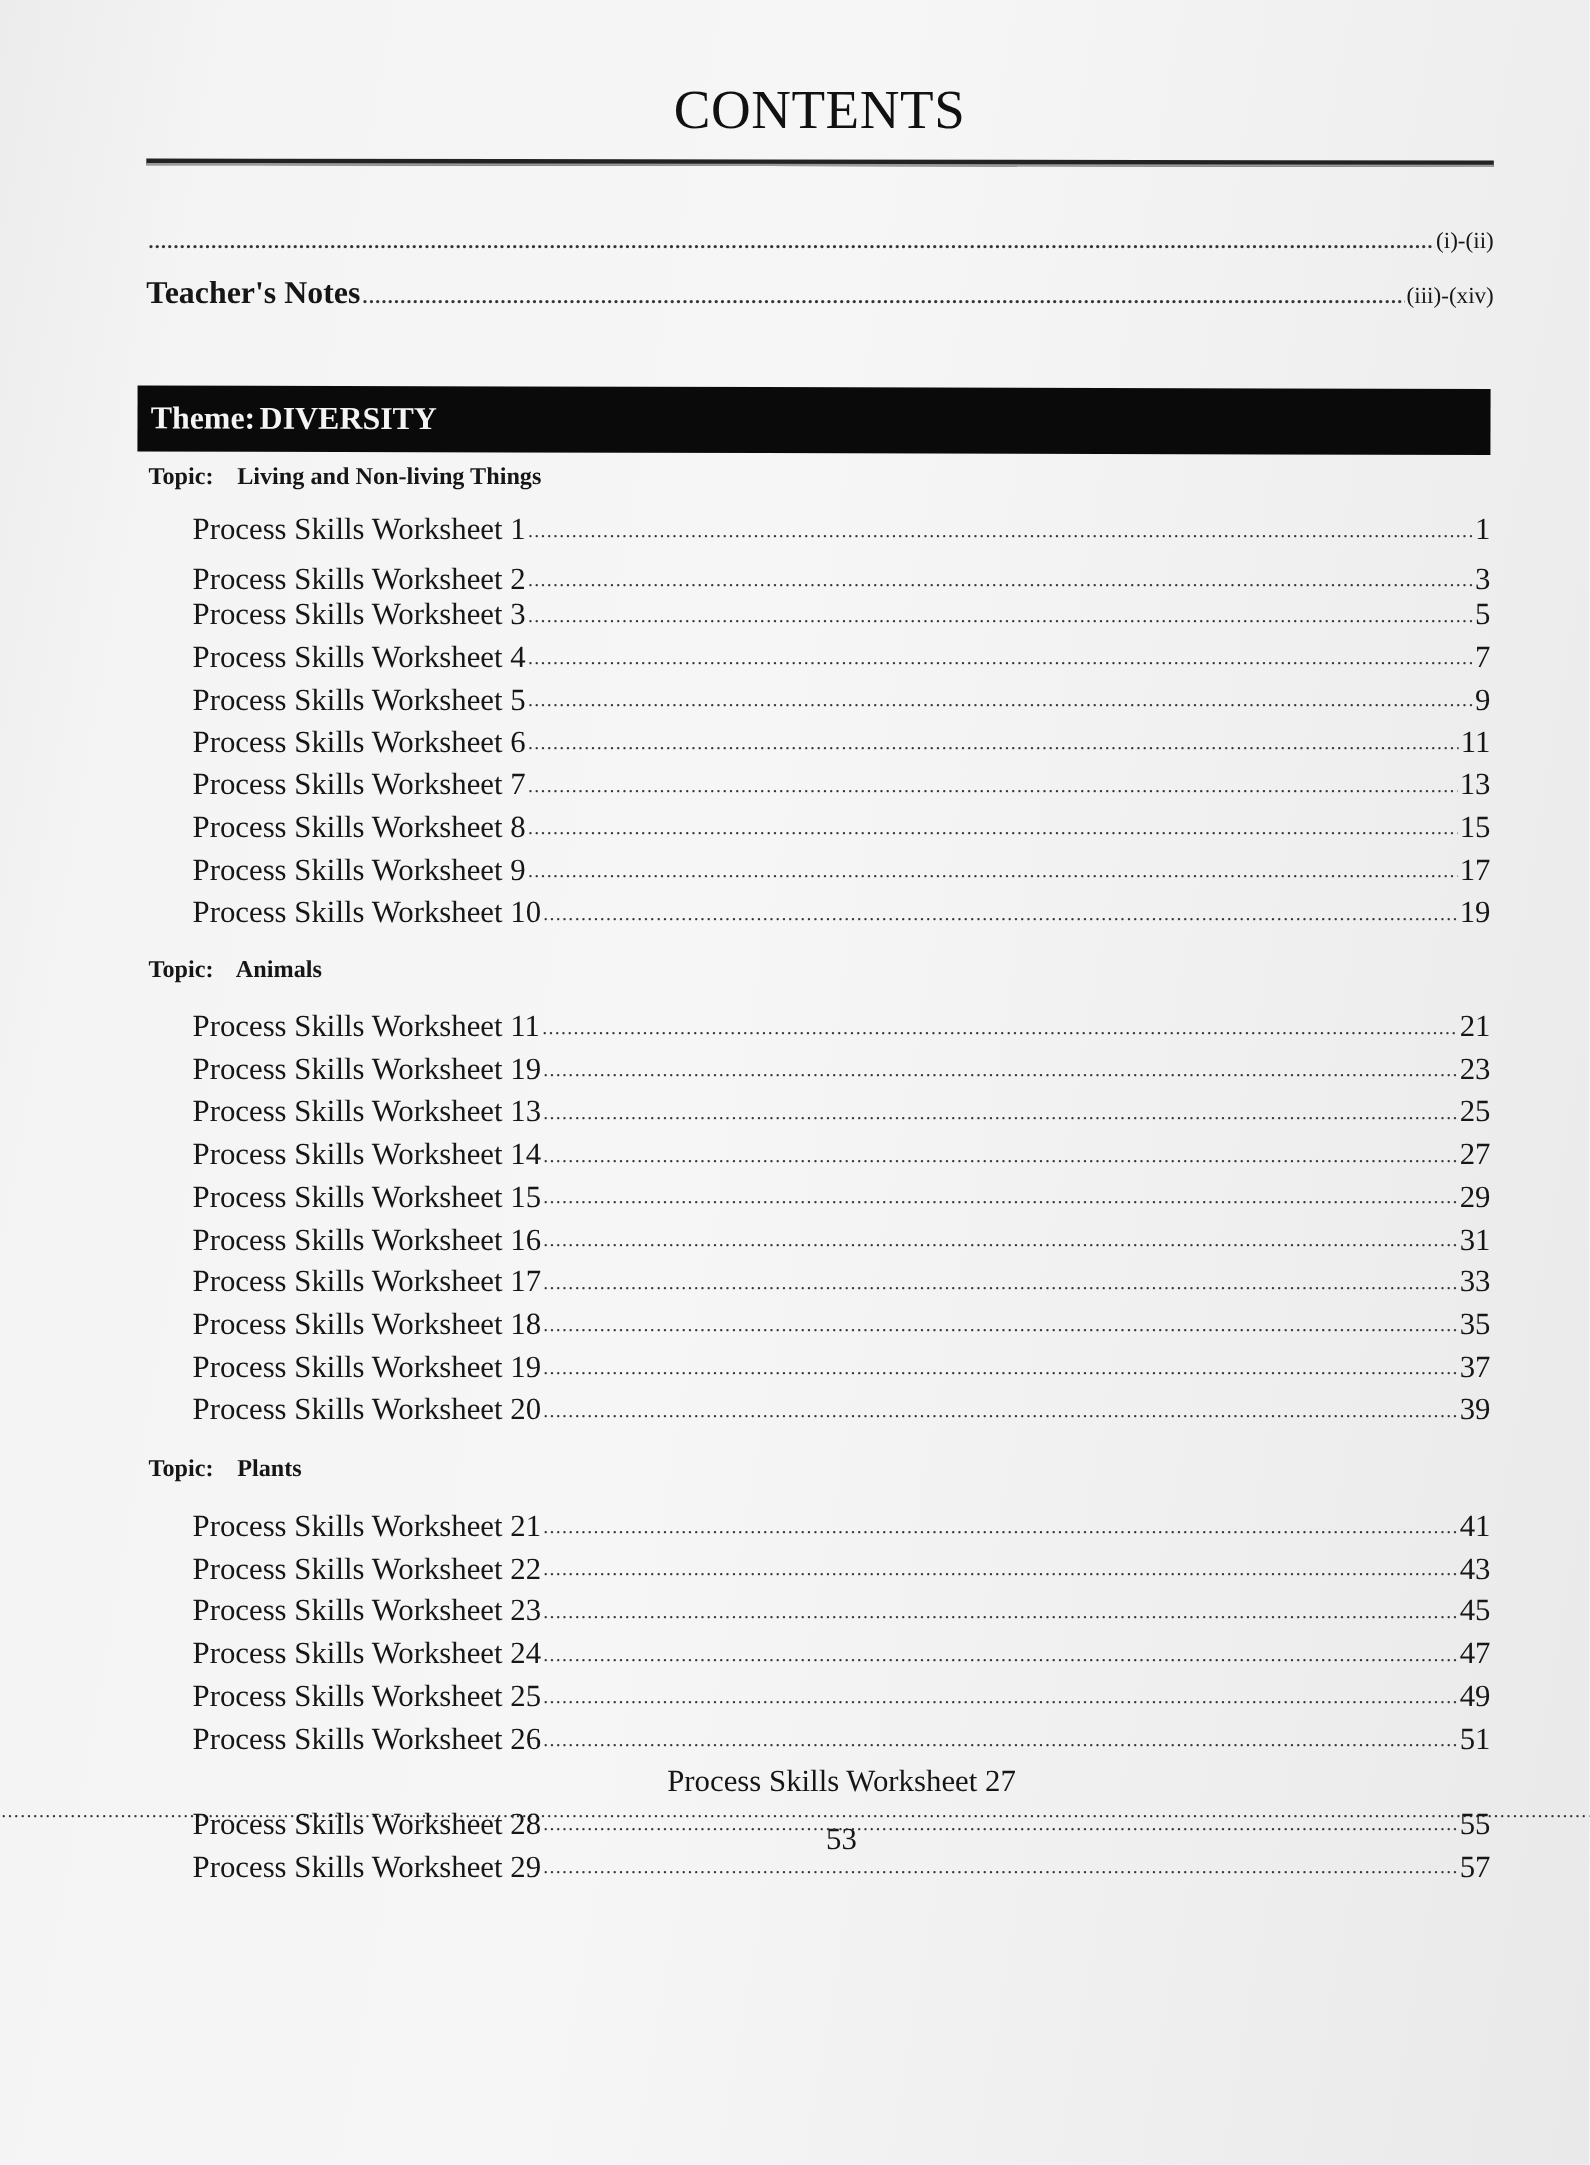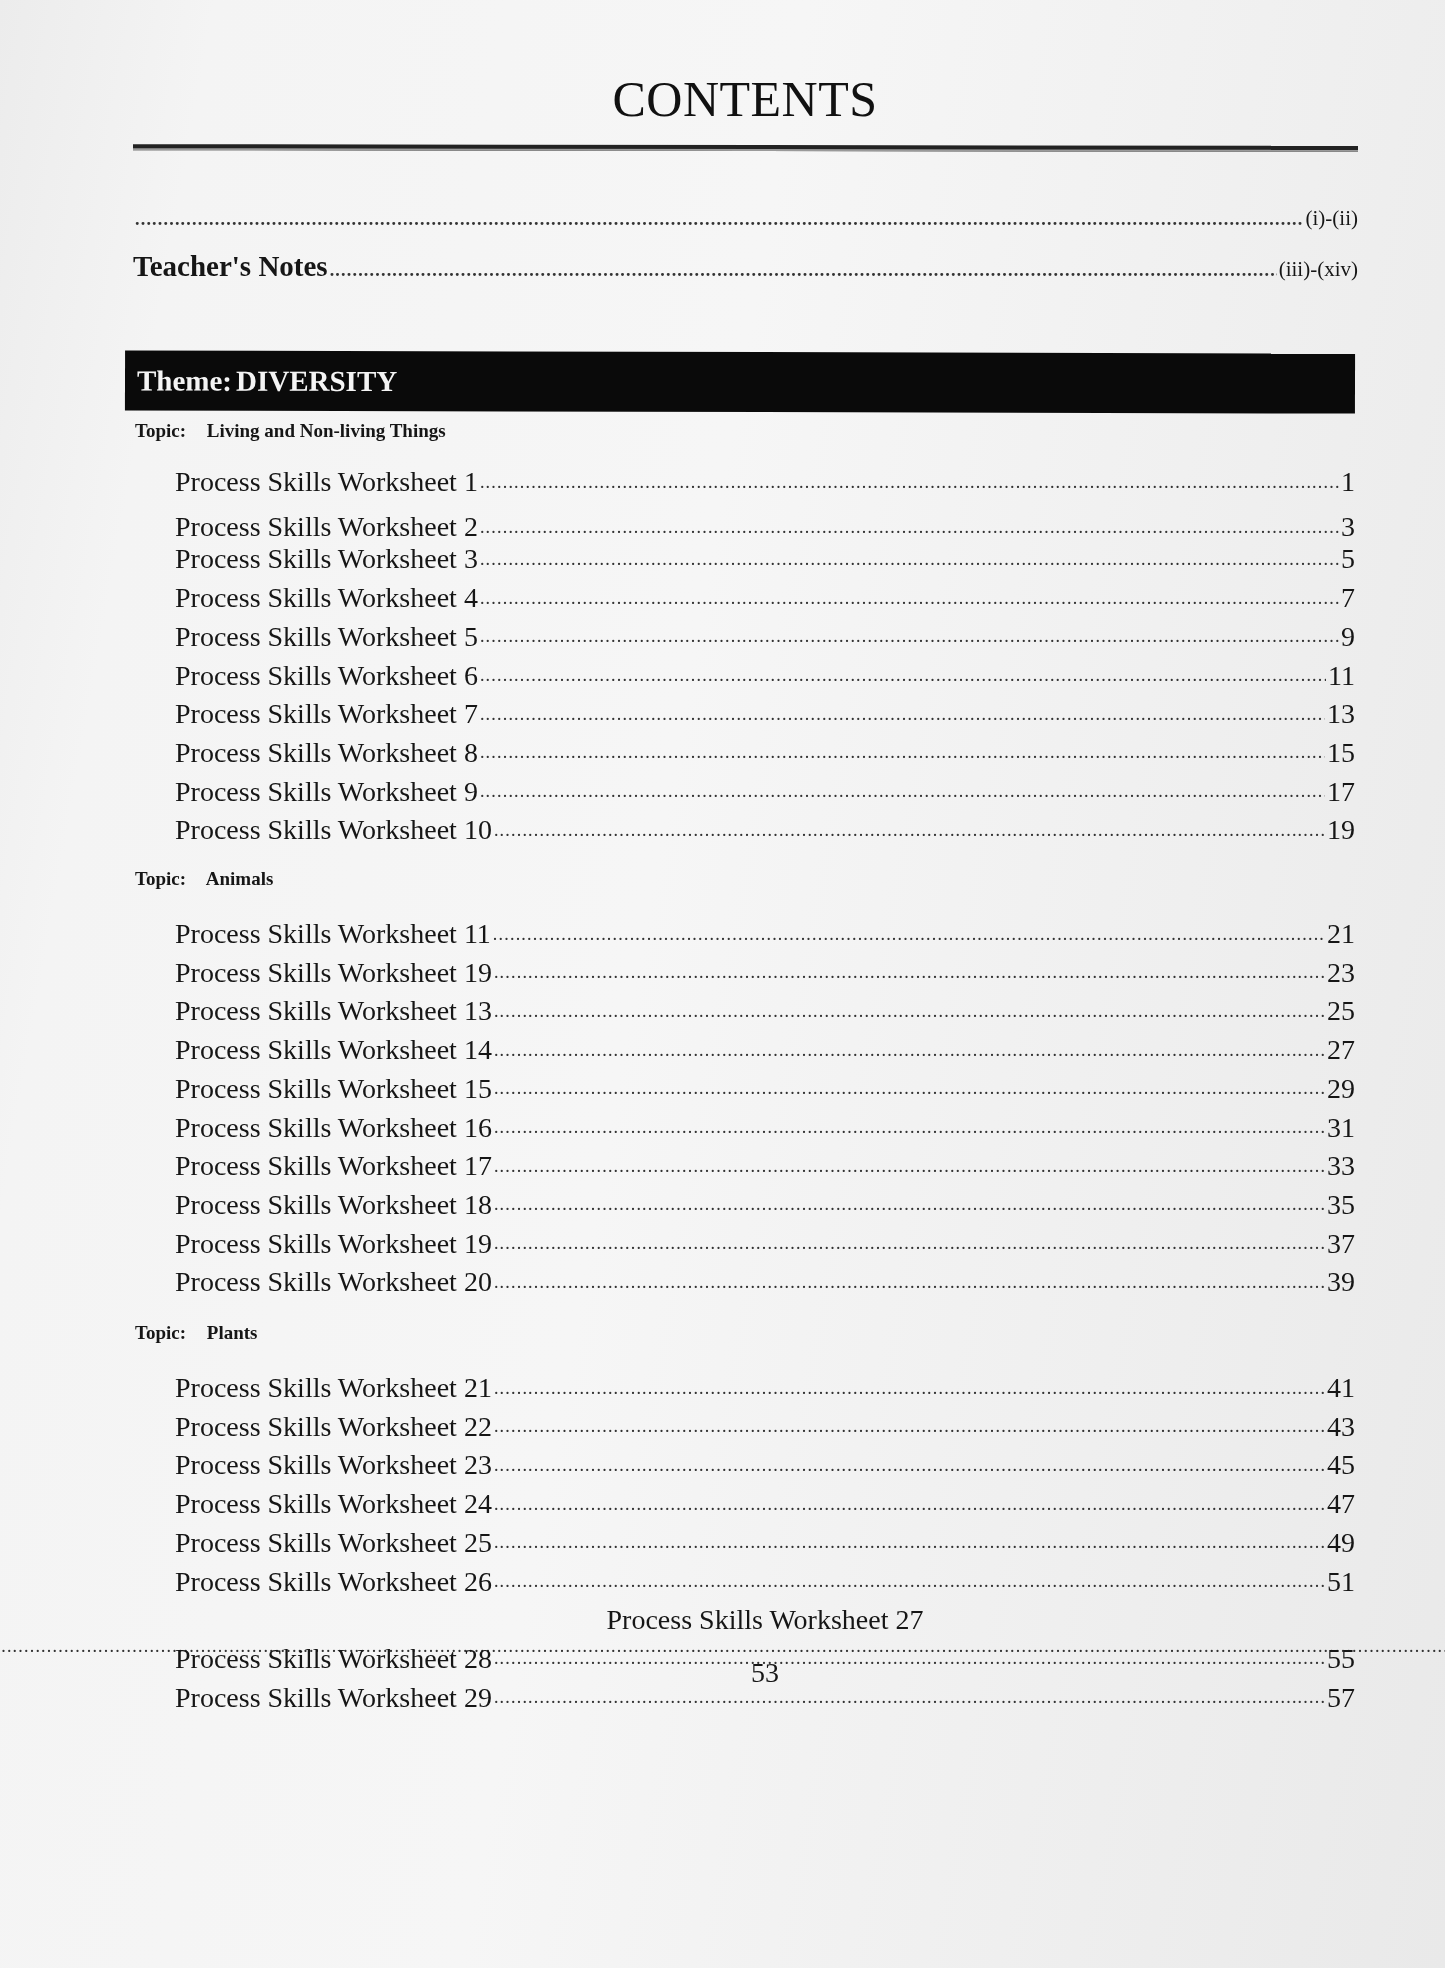--- a/index.html
+++ b/index.html
@@ -80,21 +80,21 @@
     display: flex;
     align-items: center;
     padding-left: 12px;
     box-sizing: border-box;
     transform: rotate(0.15deg);
   }
   .theme-bar .theme-prefix { margin-right: 4px; }
   .topic {
     position: absolute;
     left: 135px;
-    font-size: 19px;
+    font-size: 22px;
     font-weight: bold;
   }
   .topic .topic-prefix { margin-right: 16px; }
   .ws-row {
     left: 175px;
     width: 1180px;
     font-size: 28px;
     align-items: center;
   }
 </style>

